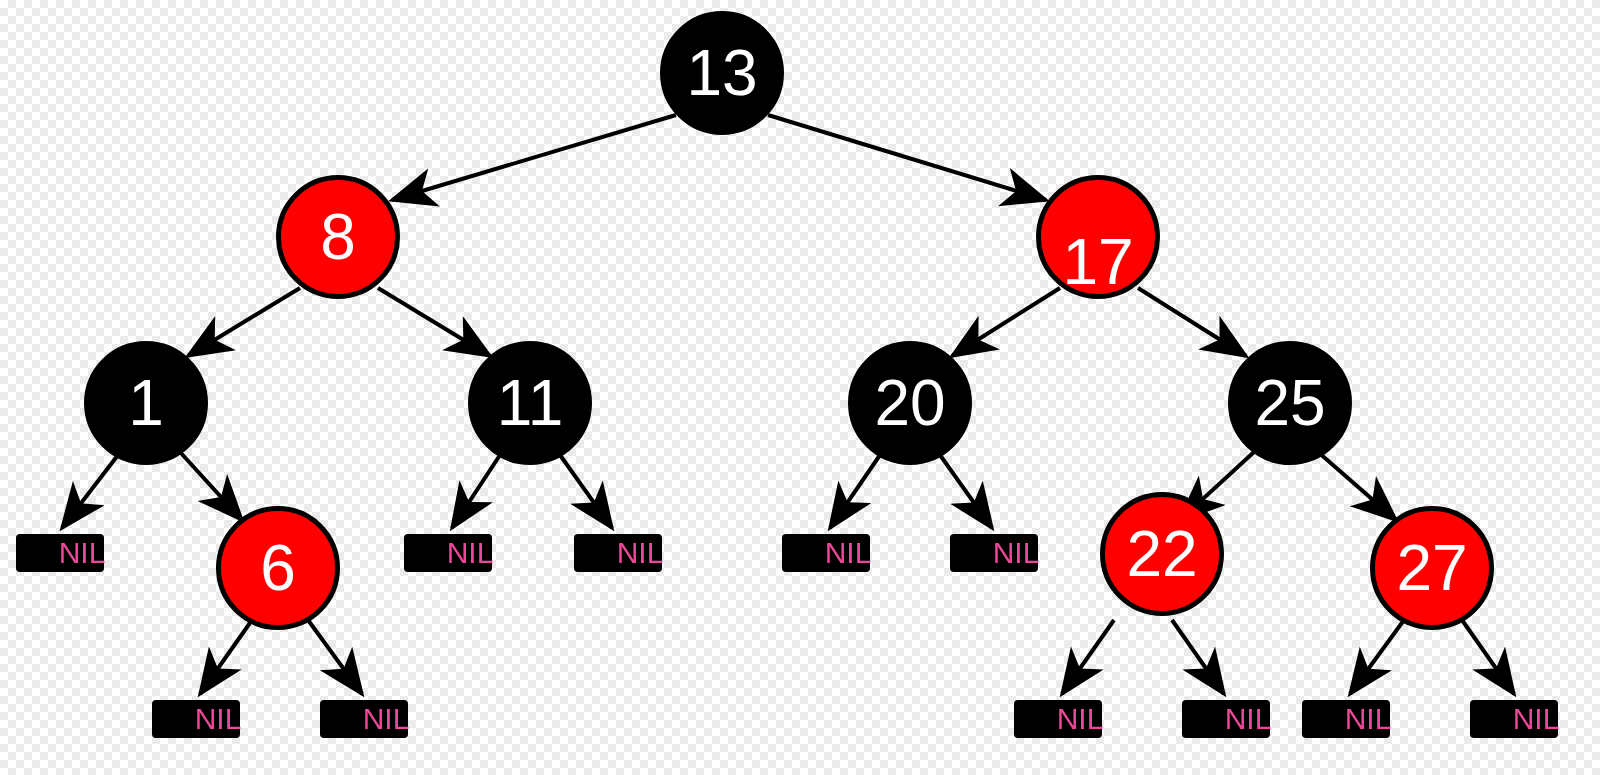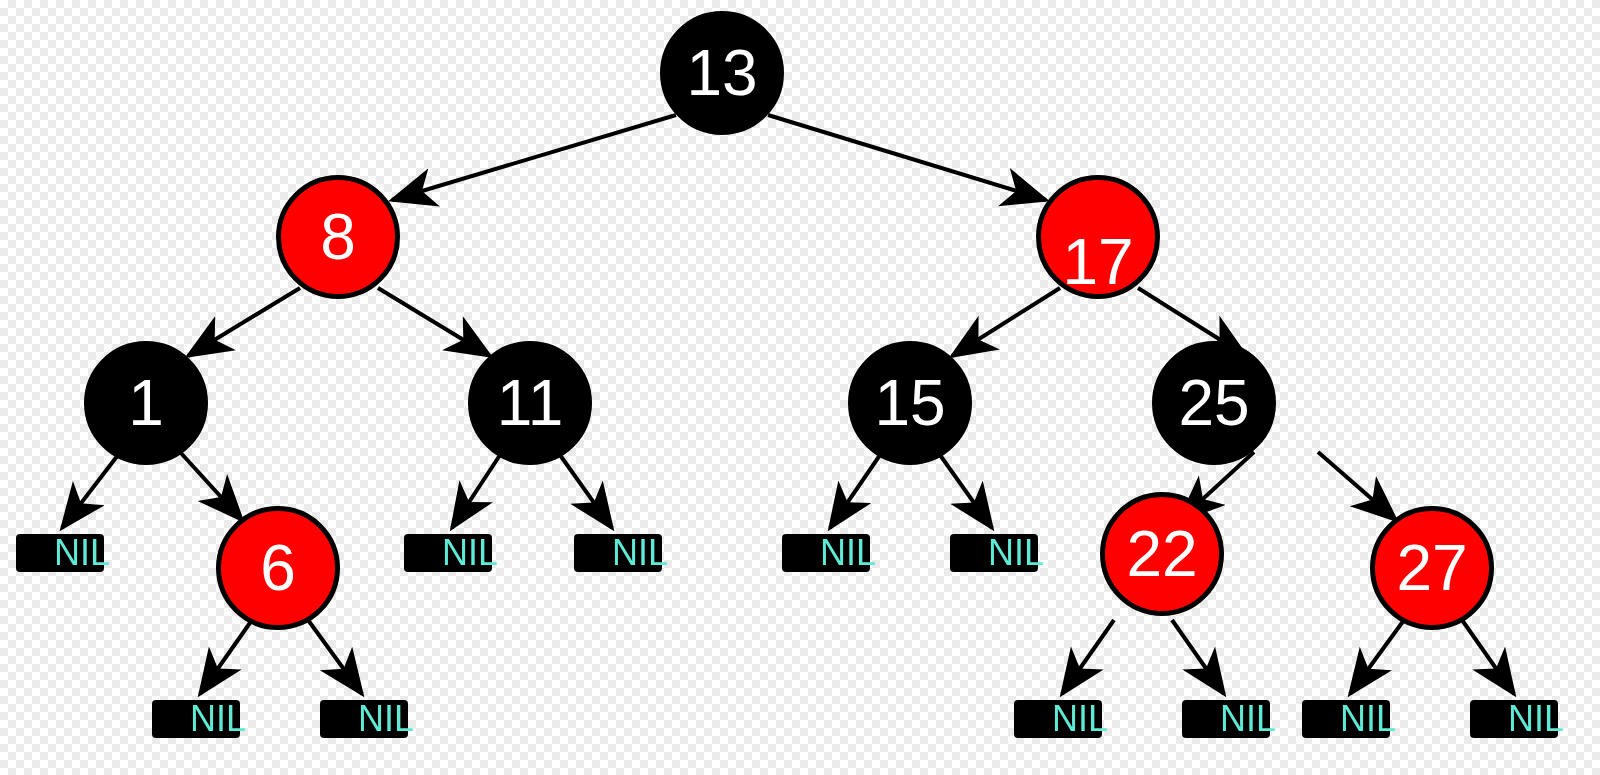--- a/index.html
+++ b/index.html
@@ -54,22 +54,22 @@
     position: absolute;
     background: #000000;
     border-radius: 4px;
     display: flex;
     align-items: center;
     justify-content: center;
     box-sizing: border-box;
     user-select: none;
   }
   .nil-label {
-    color: #5eead4;
-    font-size: 36px;
+    color: #ec4899;
+    font-size: 30px;
     line-height: 1;
     margin-left: 44px;
   }
 </style>
 </head>
 <body>
 
 <div id="canvas">
 
   <svg id="edges" viewBox="0 0 1600 775" xmlns="http://www.w3.org/2000/svg">
@@ -112,23 +112,23 @@
       <div class="node red" style="left: 1036px; top: 175px; width: 124px; height: 124px; align-items: flex-end;">
         <span class="node-label">17</span>
       </div>
       <div class="node black" style="left: 84px; top: 341px; width: 124px; height: 124px;">
         <span class="node-label">1</span>
       </div>
       <div class="node black" style="left: 468px; top: 341px; width: 124px; height: 124px;">
         <span class="node-label">11</span>
       </div>
       <div class="node black" style="left: 848px; top: 341px; width: 124px; height: 124px;">
-        <span class="node-label">15</span>
+        <span class="node-label">20</span>
       </div>
-      <div class="node black" style="left: 1152px; top: 341px; width: 124px; height: 124px;">
+      <div class="node black" style="left: 1228px; top: 341px; width: 124px; height: 124px;">
         <span class="node-label">25</span>
       </div>
       <div class="node red" style="left: 216px; top: 506px; width: 124px; height: 124px;">
         <span class="node-label">6</span>
       </div>
       <div class="node red" style="left: 1080px; top: 492px; width: 124px; height: 124px; margin-left: 20px;">
         <span class="node-label">22</span>
       </div>
       <div class="node red" style="left: 1370px; top: 506px; width: 124px; height: 124px;">
         <span class="node-label">27</span>

